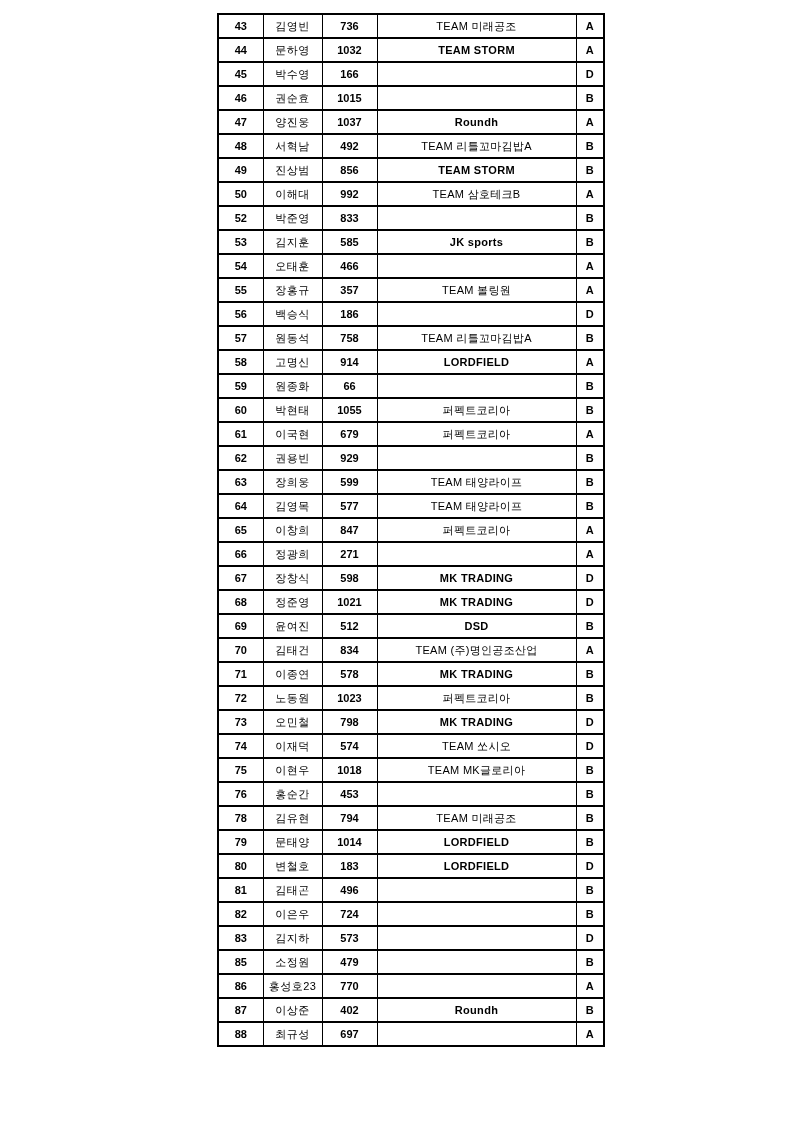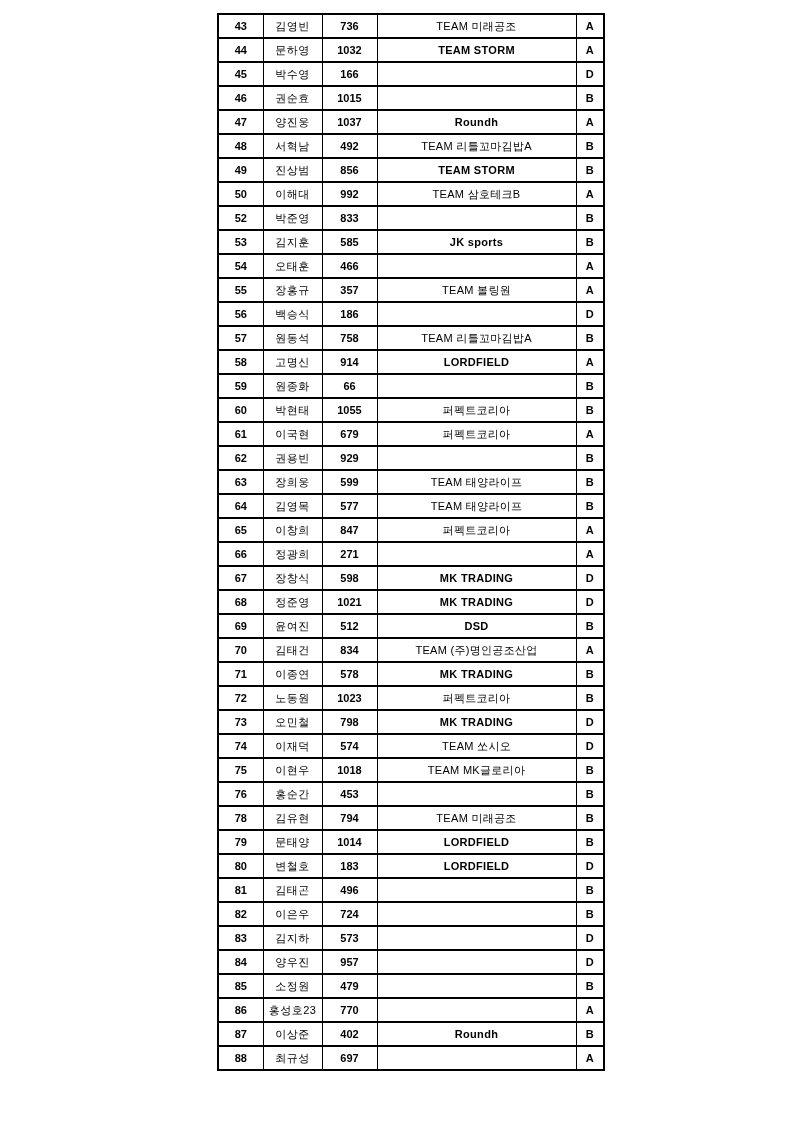--- a/index.html
+++ b/index.html
@@ -370,27 +370,20 @@
   </tr>
 
   <tr>
     <td class="cell-rank">83</td>
     <td class="cell-name">김지하</td>
     <td class="cell-number">573</td>
     <td class="cell-team"></td>
     <td class="cell-group">D</td>
   </tr>
 
-  <tr>
-    <td class="cell-rank">84</td>
-    <td class="cell-name">양우진</td>
-    <td class="cell-number">957</td>
-    <td class="cell-team"></td>
-    <td class="cell-group">D</td>
-  </tr>
 
   <tr>
     <td class="cell-rank">85</td>
     <td class="cell-name">소정원</td>
     <td class="cell-number">479</td>
     <td class="cell-team"></td>
     <td class="cell-group">B</td>
   </tr>
 
   <tr>

